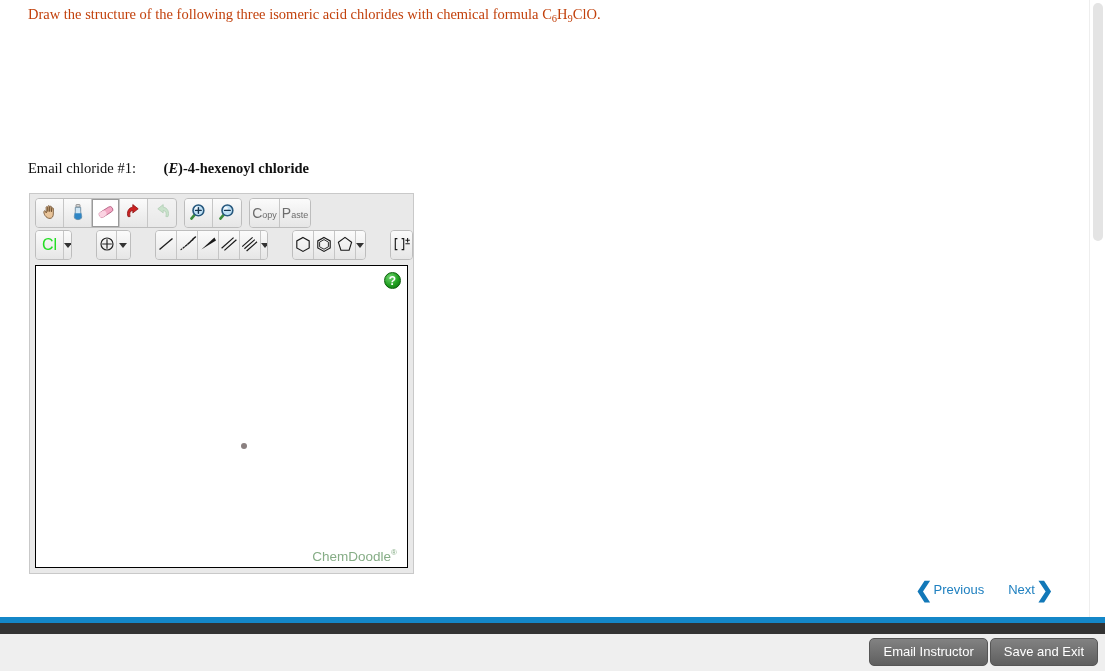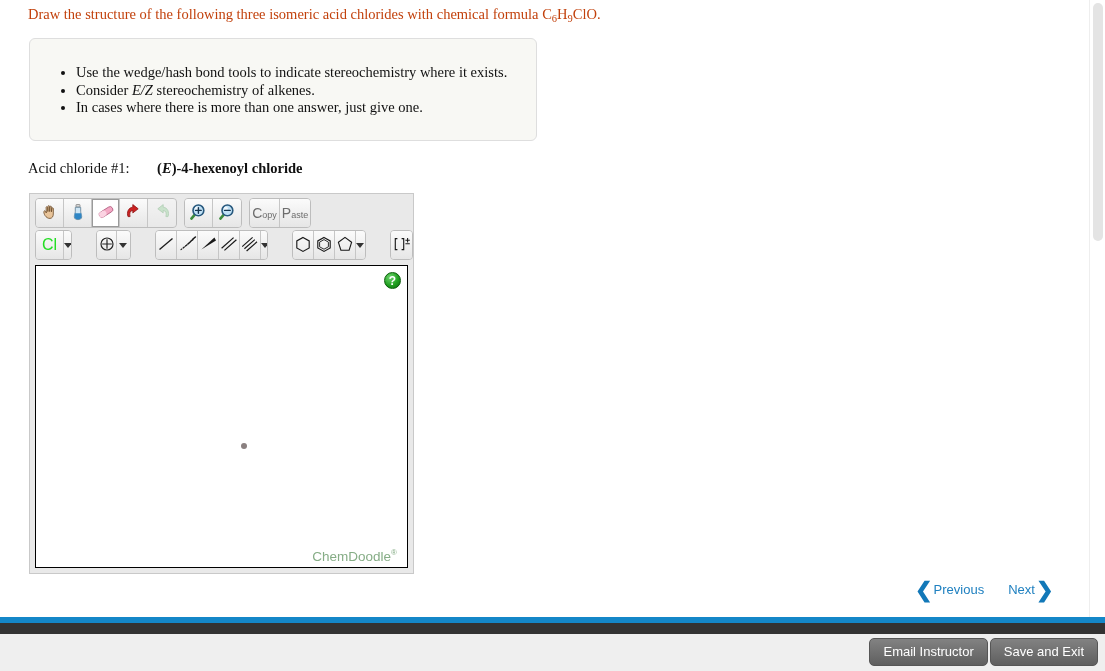--- a/index.html
+++ b/index.html
@@ -265,29 +265,22 @@
 </style>
 </head>
 <body>
 
 <div id="page">
 
   <div class="content-area">
 
     <div class="prompt"><span>Draw the structure of the following three isomeric acid chlorides with chemical formula C</span><sub>6</sub><span>H</span><sub>9</sub><span>ClO.</span></div>
 
-    <div class="callout">
-      <ul>
-        <li>Use the wedge/hash bond tools to indicate stereochemistry where it exists.</li>
-        <li><span>Consider </span><i>E/Z</i><span> stereochemistry of alkenes.</span></li>
-        <li>In cases where there is more than one answer, just give one.</li>
-      </ul>
-    </div>
-
-    <div class="struct-label" id="label1"><span>Acid chloride #1: </span><b><span>(</span><i>E</i><span>)-4-hexenoyl chloride</span></b></div>
+
+    <div class="struct-label" id="label1"><span>Email chloride #1: </span><b><span>(</span><i>E</i><span>)-4-hexenoyl chloride</span></b></div>
 
     <div class="sketcher">
 
       <div class="toolbar-row row1">
 
         <div class="btn-group">
           <button class="tbtn">
             <span>
               <svg width="18" height="18" viewBox="0 0 18 18">
                 <path d="M4 12.5 C3 11 2.6 9 3 8.2 C3.5 7.4 4.4 7.8 4.7 8.6 L5.3 10 L5.1 4.4 C5.1 3.5 6.5 3.4 6.6 4.3 L6.9 8.6 L7 3.3 C7 2.4 8.4 2.4 8.5 3.3 L8.7 8.6 L9 3.8 C9 2.9 10.4 2.9 10.4 3.8 L10.5 8.8 L11 5.3 C11.1 4.5 12.4 4.6 12.4 5.5 L12.3 11 C12.3 13.6 11 15.3 9 15.4 C6.8 15.5 5.3 14.3 4 12.5 Z" fill="#e8c49a" stroke="#6b4a28" stroke-width="0.8" stroke-linejoin="round"></path>

